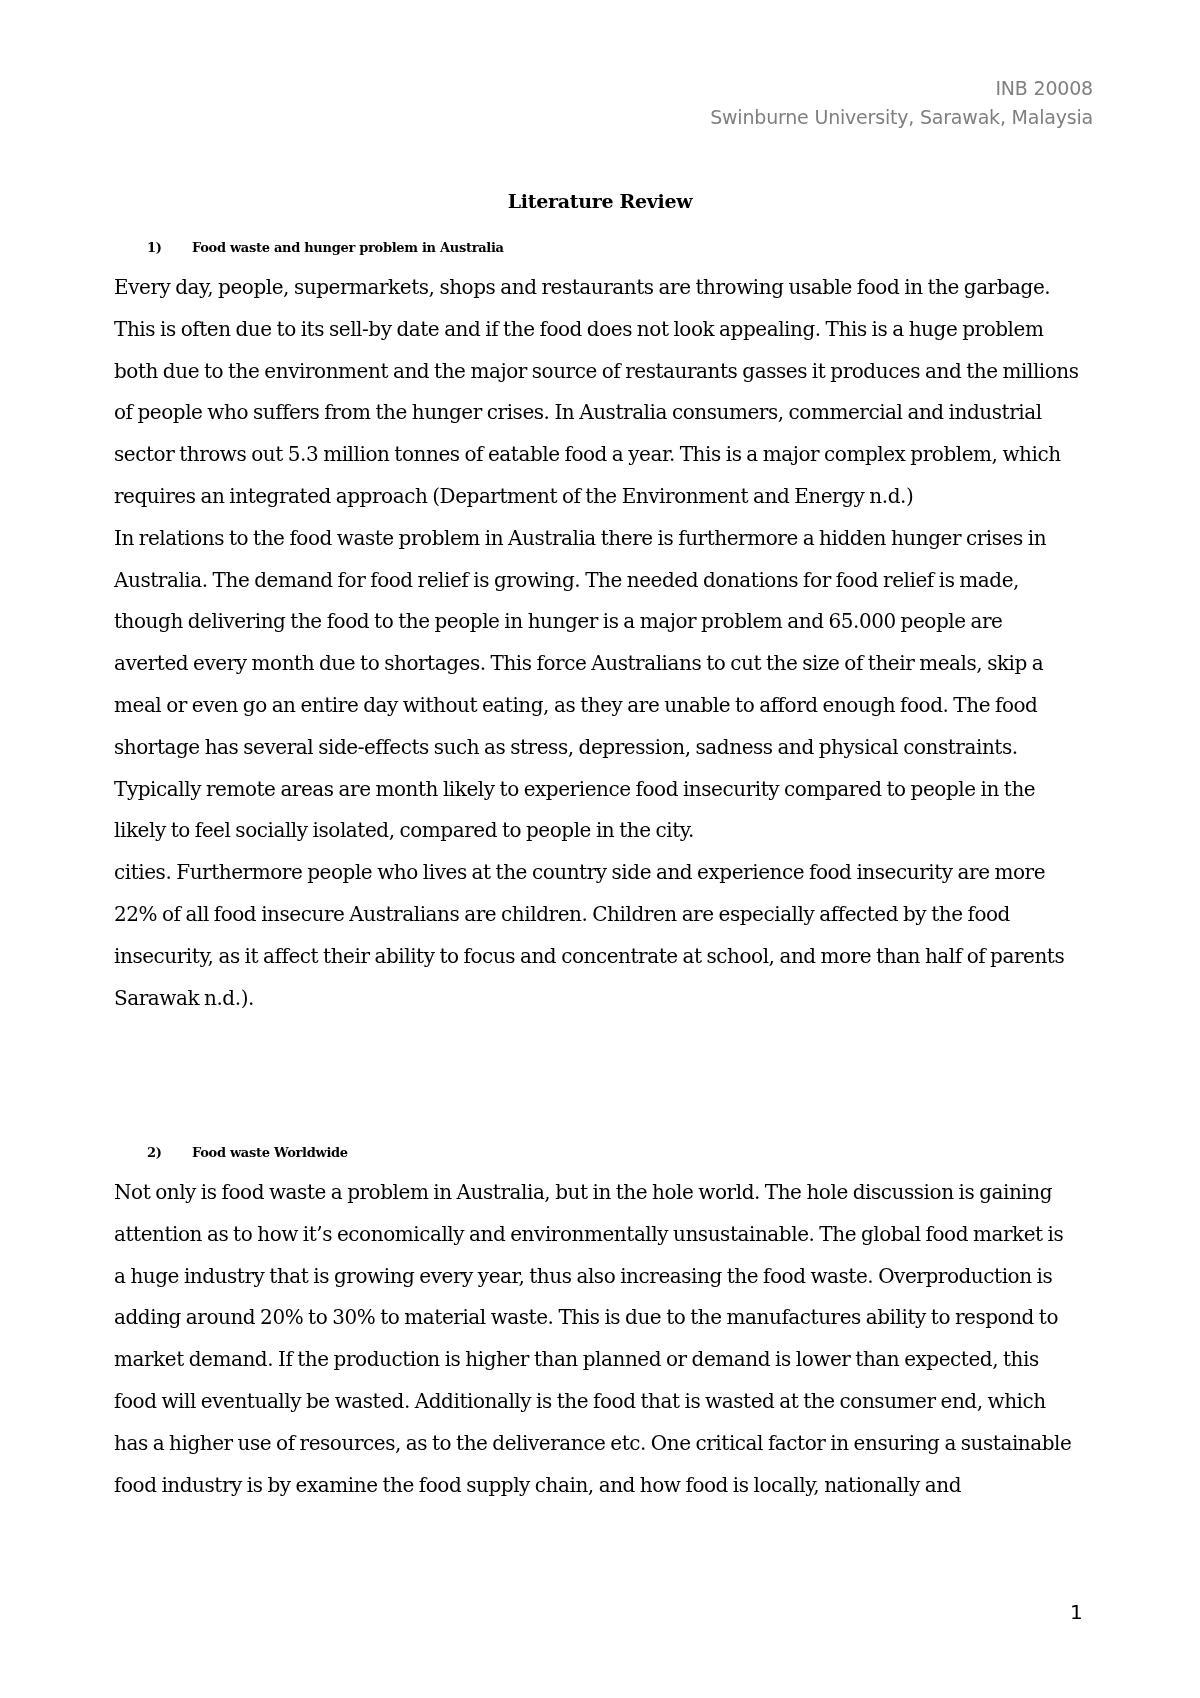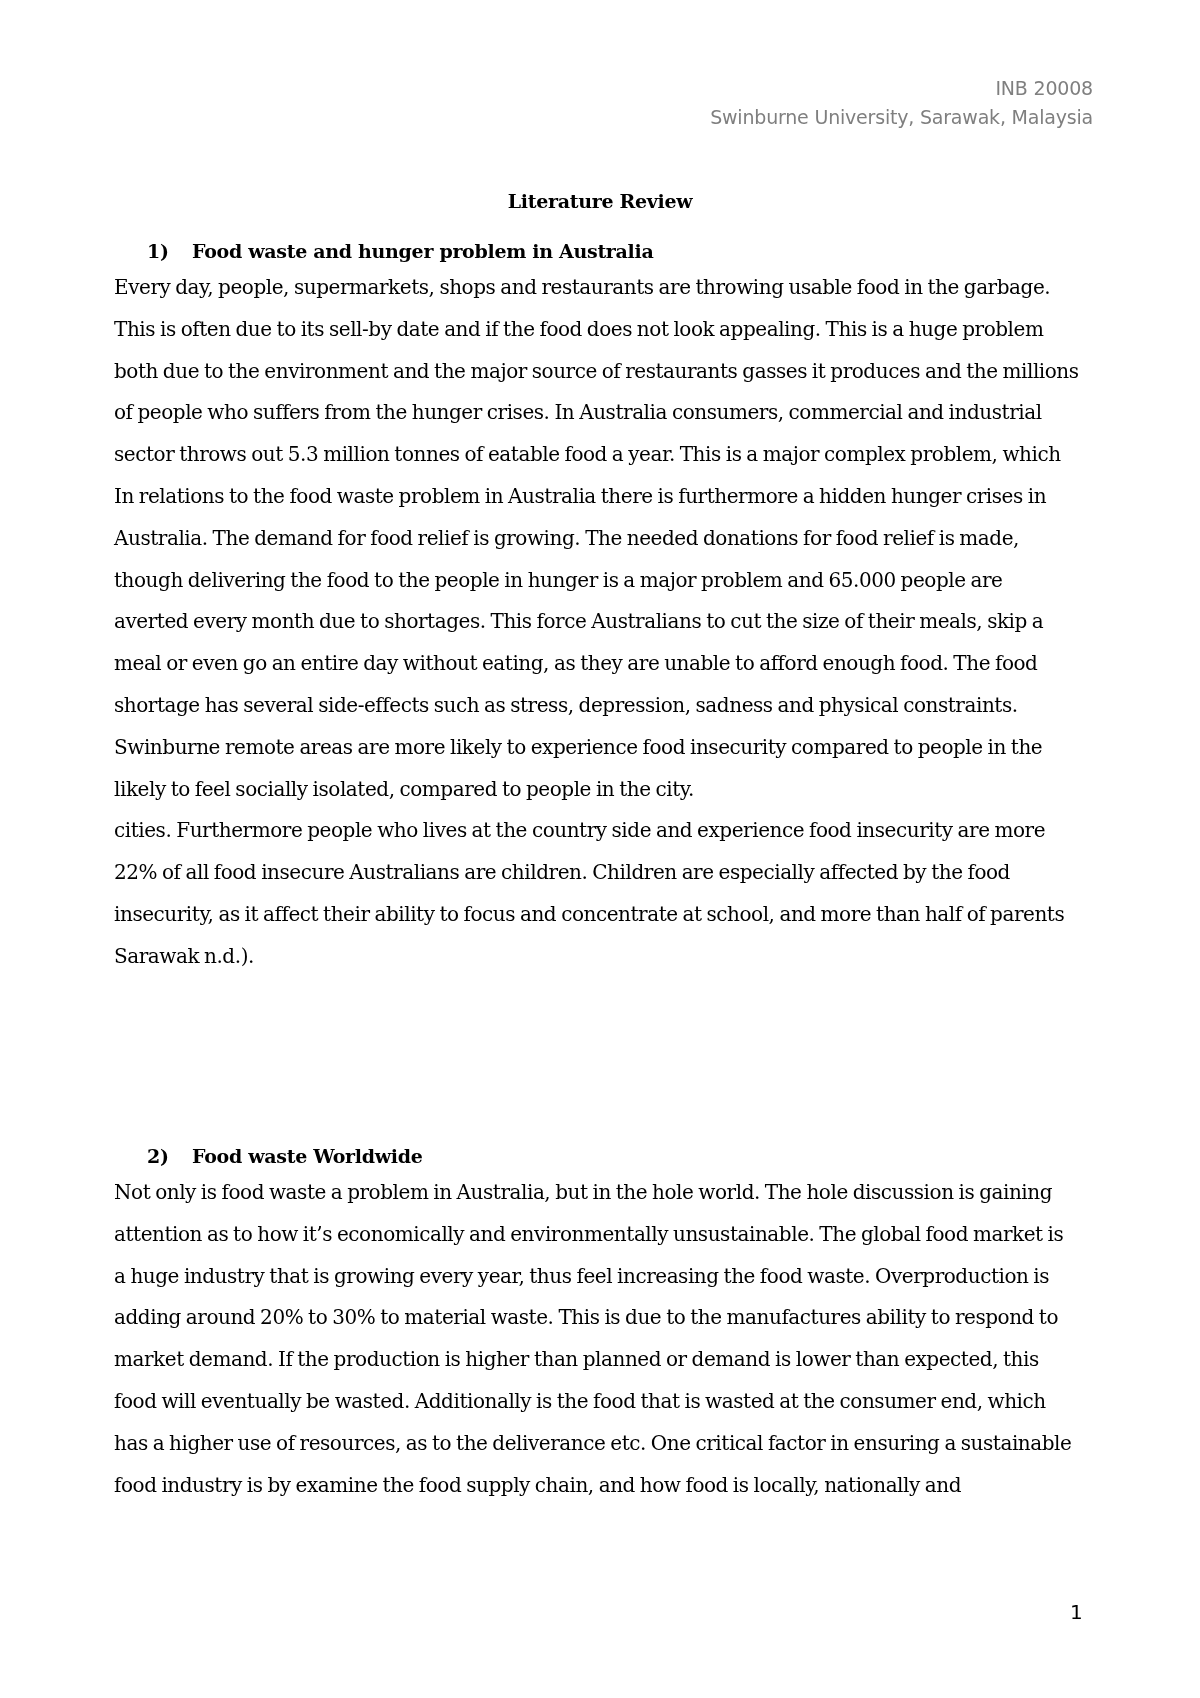--- a/index.html
+++ b/index.html
@@ -41,21 +41,21 @@
       font-weight: bold;
       font-size: 19px;
       color: #000;
       letter-spacing: -0.3px;
     }
     .heading {
       position: absolute;
       left: 147px;
       font-family: "DejaVu Serif", "Liberation Serif", serif;
       font-weight: bold;
-      font-size: 19px;
+      font-size: 13px;
       color: #000;
       letter-spacing: -0.3px;
       white-space: nowrap;
     }
     .heading .num {
       display: inline-block;
       width: 45px;
     }
     .body-text {
       position: absolute;
@@ -96,42 +96,43 @@
   <div class="heading" style="top: 240px;">
     <span class="num">1)</span><span>Food waste and hunger problem in Australia</span>
   </div>
 
   <div class="body-text" style="top: 267px;">
     <div class="line">Every day, people, supermarkets, shops and restaurants are throwing usable food in the garbage.</div>
     <div class="line">This is often due to its sell-by date and if the food does not look appealing. This is a huge problem</div>
     <div class="line">both due to the environment and the major source of restaurants gasses it produces and the millions</div>
     <div class="line">of people who suffers from the hunger crises. In Australia consumers, commercial and industrial</div>
     <div class="line">sector throws out 5.3 million tonnes of eatable food a year. This is a major complex problem, which</div>
+    <div class="line">requires an integrated approach (Department of the Environment and Energy n.d.)</div>
     <div class="line">In relations to the food waste problem in Australia there is furthermore a hidden hunger crises in</div>
     <div class="line">Australia. The demand for food relief is growing. The needed donations for food relief is made,</div>
     <div class="line">though delivering the food to the people in hunger is a major problem and 65.000 people are</div>
     <div class="line">averted every month due to shortages. This force Australians to cut the size of their meals, skip a</div>
     <div class="line">meal or even go an entire day without eating, as they are unable to afford enough food. The food</div>
     <div class="line">shortage has several side-effects such as stress, depression, sadness and physical constraints.</div>
-    <div class="line">Swinburne remote areas are more likely to experience food insecurity compared to people in the</div>
+    <div class="line">Typically remote areas are month likely to experience food insecurity compared to people in the</div>
     <div class="line">likely to feel socially isolated, compared to people in the city.</div>
     <div class="line">cities. Furthermore people who lives at the country side and experience food insecurity are more</div>
     <div class="line">22% of all food insecure Australians are children. Children are especially affected by the food</div>
     <div class="line">insecurity, as it affect their ability to focus and concentrate at school, and more than half of parents</div>
     <div class="line">Sarawak n.d.).</div>
   </div>
 
   <div class="heading" style="top: 1145px;">
     <span class="num">2)</span><span>Food waste Worldwide</span>
   </div>
 
   <div class="body-text" style="top: 1172px;">
     <div class="line">Not only is food waste a problem in Australia, but in the hole world. The hole discussion is gaining</div>
     <div class="line">attention as to how it’s economically and environmentally unsustainable. The global food market is</div>
-    <div class="line">a huge industry that is growing every year, thus feel increasing the food waste. Overproduction is</div>
+    <div class="line">a huge industry that is growing every year, thus also increasing the food waste. Overproduction is</div>
     <div class="line">adding around 20% to 30% to material waste. This is due to the manufactures ability to respond to</div>
     <div class="line">market demand. If the production is higher than planned or demand is lower than expected, this</div>
     <div class="line">food will eventually be wasted. Additionally is the food that is wasted at the consumer end, which</div>
     <div class="line">has a higher use of resources, as to the deliverance etc. One critical factor in ensuring a sustainable</div>
     <div class="line">food industry is by examine the food supply chain, and how food is locally, nationally and</div>
   </div>
 
   <div class="page-number">1</div>
 
 </div>

